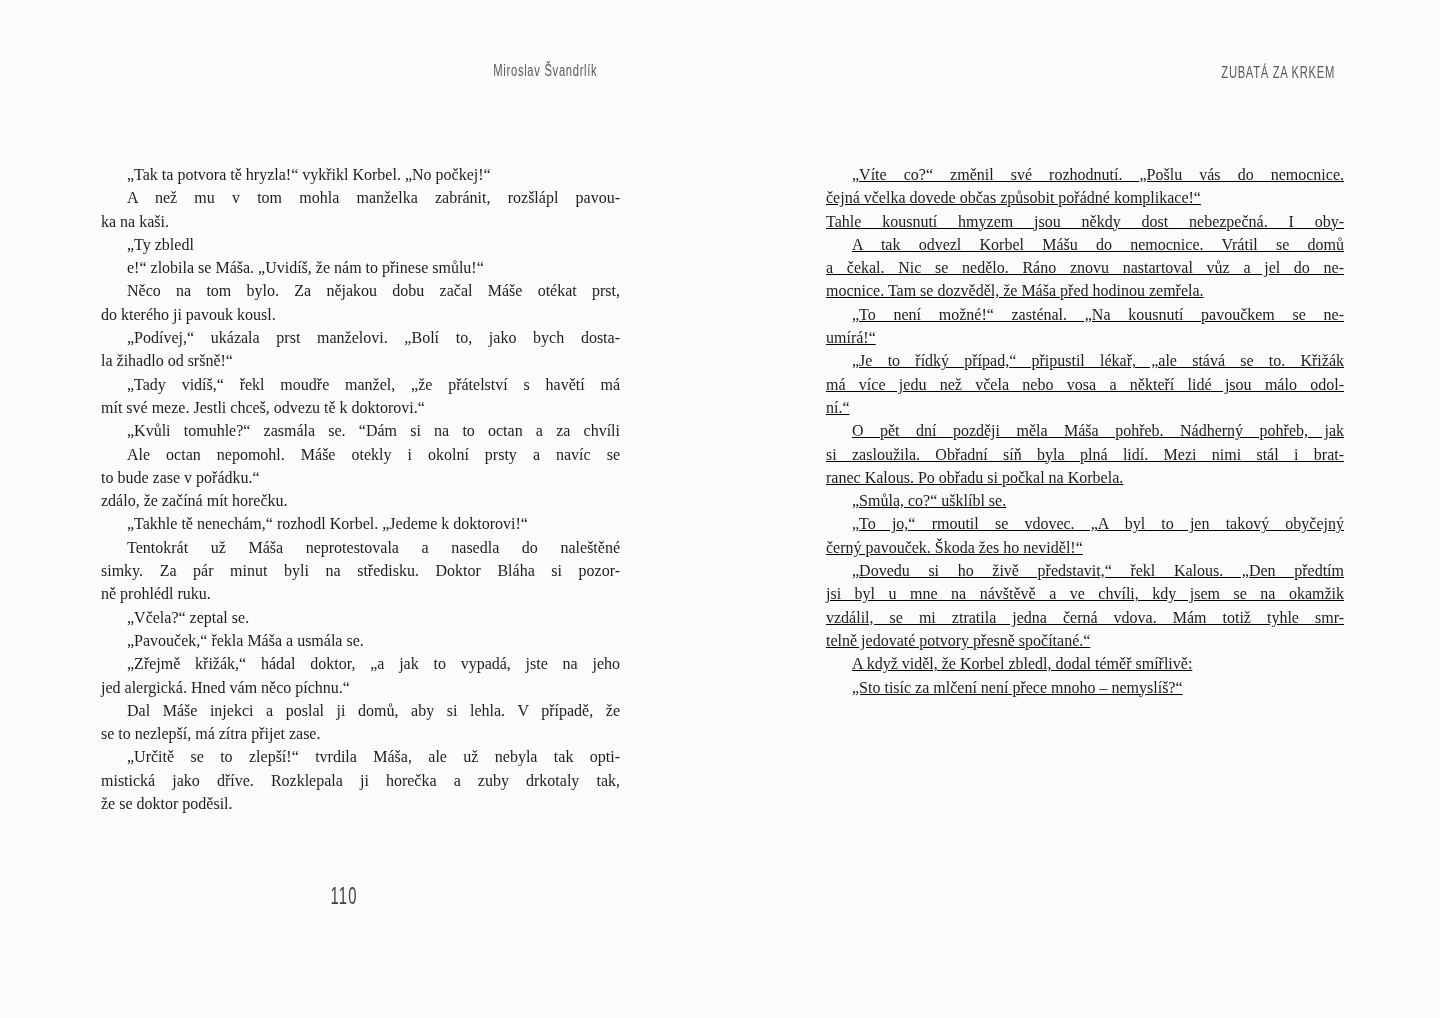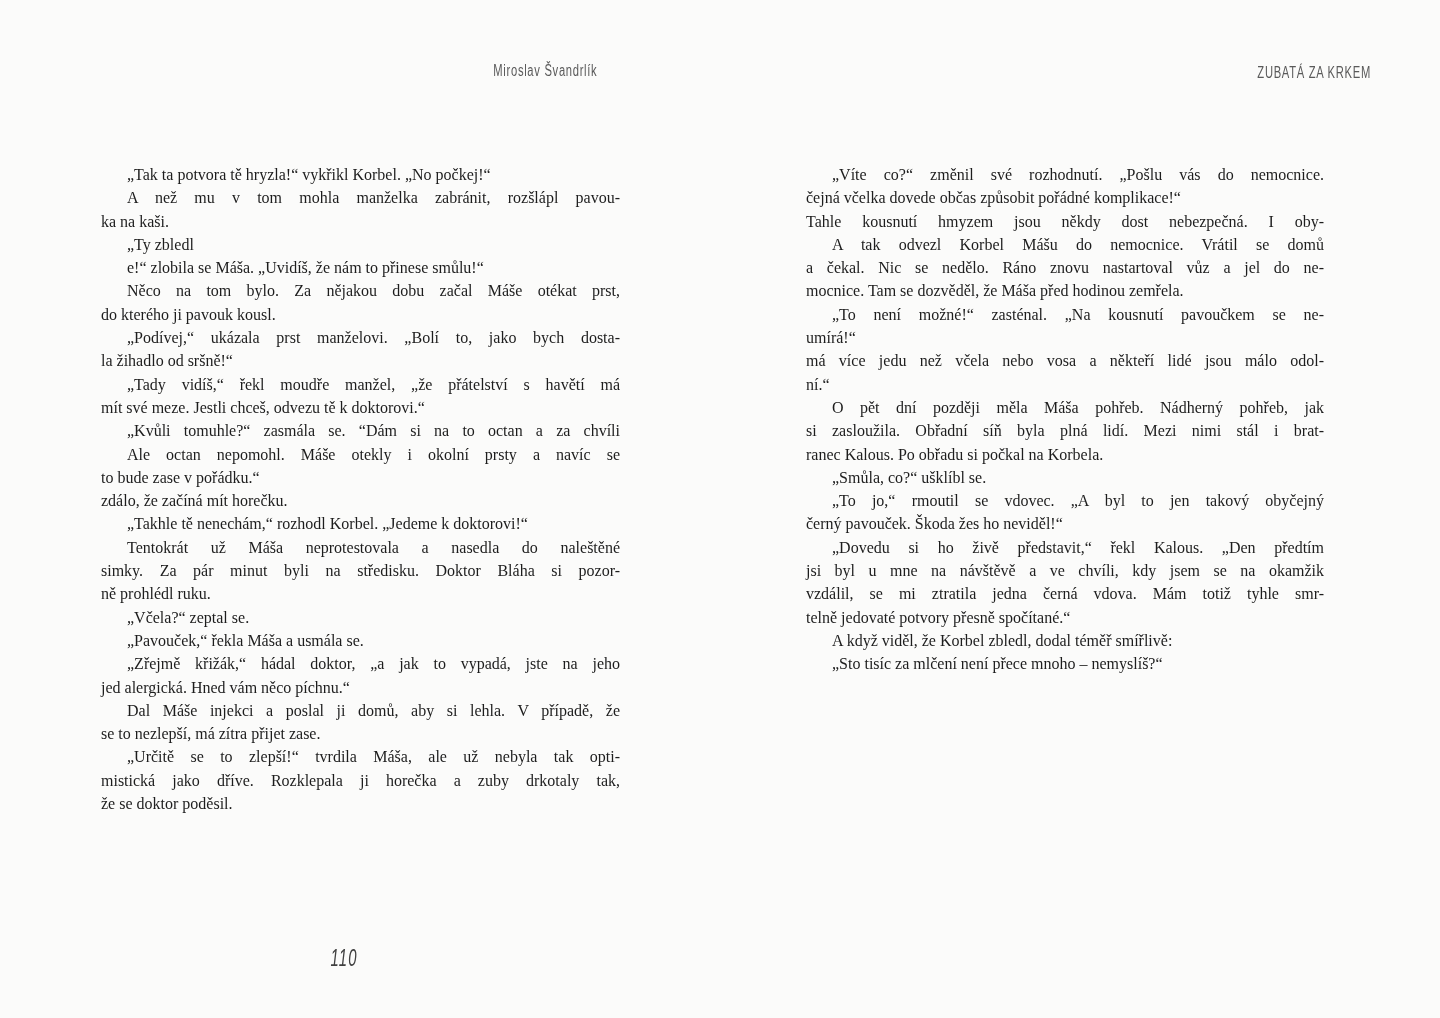--- a/index.html
+++ b/index.html
@@ -19,58 +19,57 @@
     inset: 0;
   }
   .running-header {
     position: absolute;
     top: 62px;
     height: 22px;
     text-align: right;
     white-space: nowrap;
   }
   .running-header.left  { left: 101px; width: 519px; }
-  .running-header.right { left: 877px; width: 518px; top: 64px; }
+  .running-header.right { left: 841px; width: 518px; top: 64px; }
   .cond {
     display: inline-block;
     font-family: "Liberation Sans", sans-serif;
     font-size: 16px;
     font-weight: 400;
     color: #5a5a5a;
     letter-spacing: 1px;
     transform: scaleX(0.70);
     transform-origin: center center;
   }
   .col {
     position: absolute;
     top: 163px;
   }
   .col-left  { left: 101px; width: 519px; }
-  .col-right { left: 806px; width: 518px; }
+  .col-right { left: 826px; width: 518px; text-decoration: underline; }
   .line {
     font-family: "Liberation Serif", serif;
     font-size: 16px;
     line-height: 23.3px;
     color: #1d1d1d;
     white-space: normal;
     text-align: left;
   }
   .line.ind  { text-indent: 26px; }
   .line.just {
     text-align: justify;
     text-align-last: justify;
   }
   .page-number {
     position: absolute;
     left: 322px;
-    top: 944px;
+    top: 882px;
     width: 40px;
     text-align: center;
     white-space: nowrap;
-    font-style: italic;
   }
   .cond-num {
     display: inline-block;
     font-family: "Liberation Sans", sans-serif;
     font-size: 24px;
     font-weight: 400;
     color: #404040;
     letter-spacing: 2px;
     transform: scaleX(0.62);
     transform-origin: center center;
@@ -122,20 +121,21 @@
 
   <div class="col col-right" id="col-right">
       <div class="line just ind">„Víte co?“ změnil své rozhodnutí. „Pošlu vás do nemocnice.</div>
       <div class="line">čejná včelka dovede občas způsobit pořádné komplikace!“</div>
       <div class="line just">Tahle kousnutí hmyzem jsou někdy dost nebezpečná. I oby-</div>
       <div class="line just ind">A tak odvezl Korbel Mášu do nemocnice. Vrátil se domů</div>
       <div class="line just">a čekal. Nic se nedělo. Ráno znovu nastartoval vůz a jel do ne-</div>
       <div class="line">mocnice. Tam se dozvěděl, že Máša před hodinou zemřela.</div>
       <div class="line just ind">„To není možné!“ zasténal. „Na kousnutí pavoučkem se ne-</div>
       <div class="line">umírá!“</div>
+      <div class="line just ind">„Je to řídký případ,“ připustil lékař, „ale stává se to. Křižák</div>
       <div class="line just">má více jedu než včela nebo vosa a někteří lidé jsou málo odol-</div>
       <div class="line">ní.“</div>
       <div class="line just ind">O pět dní později měla Máša pohřeb. Nádherný pohřeb, jak</div>
       <div class="line just">si zasloužila. Obřadní síň byla plná lidí. Mezi nimi stál i brat-</div>
       <div class="line">ranec Kalous. Po obřadu si počkal na Korbela.</div>
       <div class="line ind">„Smůla, co?“ ušklíbl se.</div>
       <div class="line just ind">„To jo,“ rmoutil se vdovec. „A byl to jen takový obyčejný</div>
       <div class="line">černý pavouček. Škoda žes ho neviděl!“</div>
       <div class="line just ind">„Dovedu si ho živě představit,“ řekl Kalous. „Den předtím</div>
       <div class="line just">jsi byl u mne na návštěvě a ve chvíli, kdy jsem se na okamžik</div>

